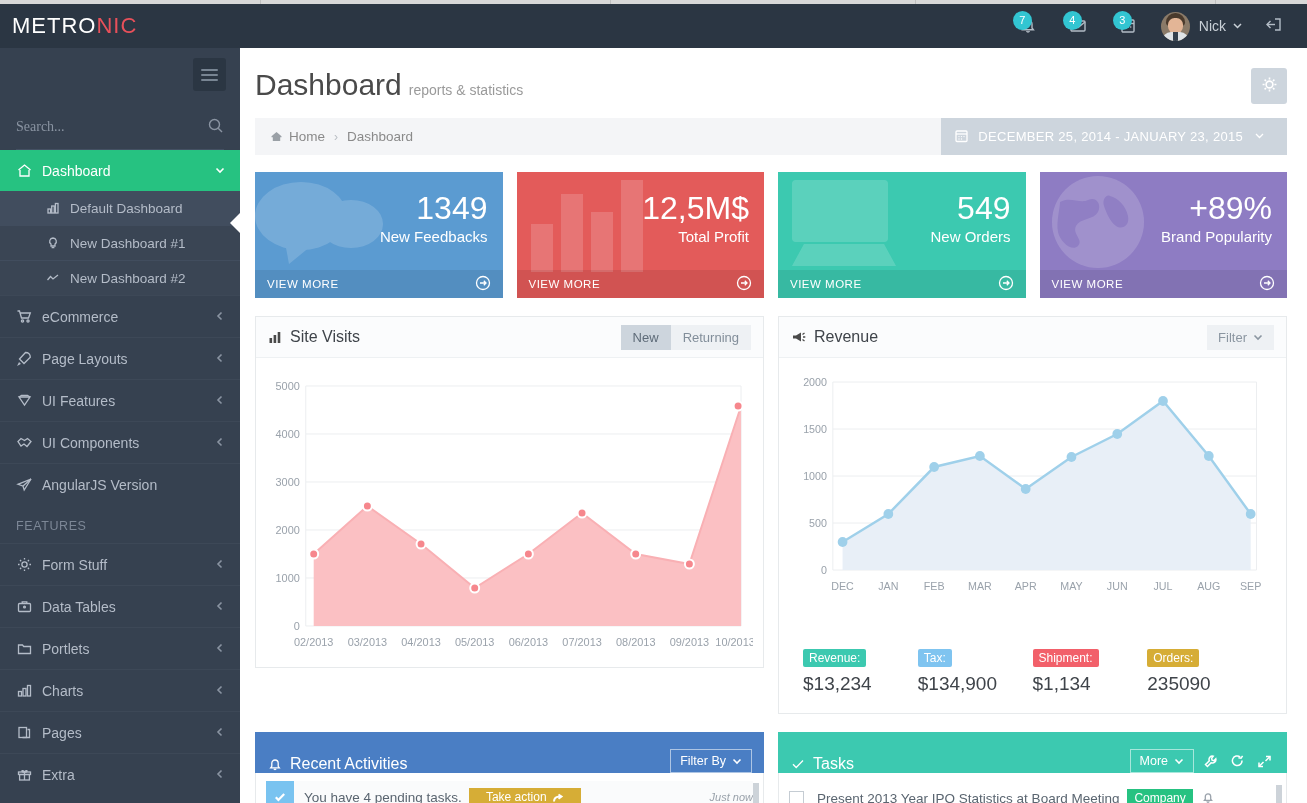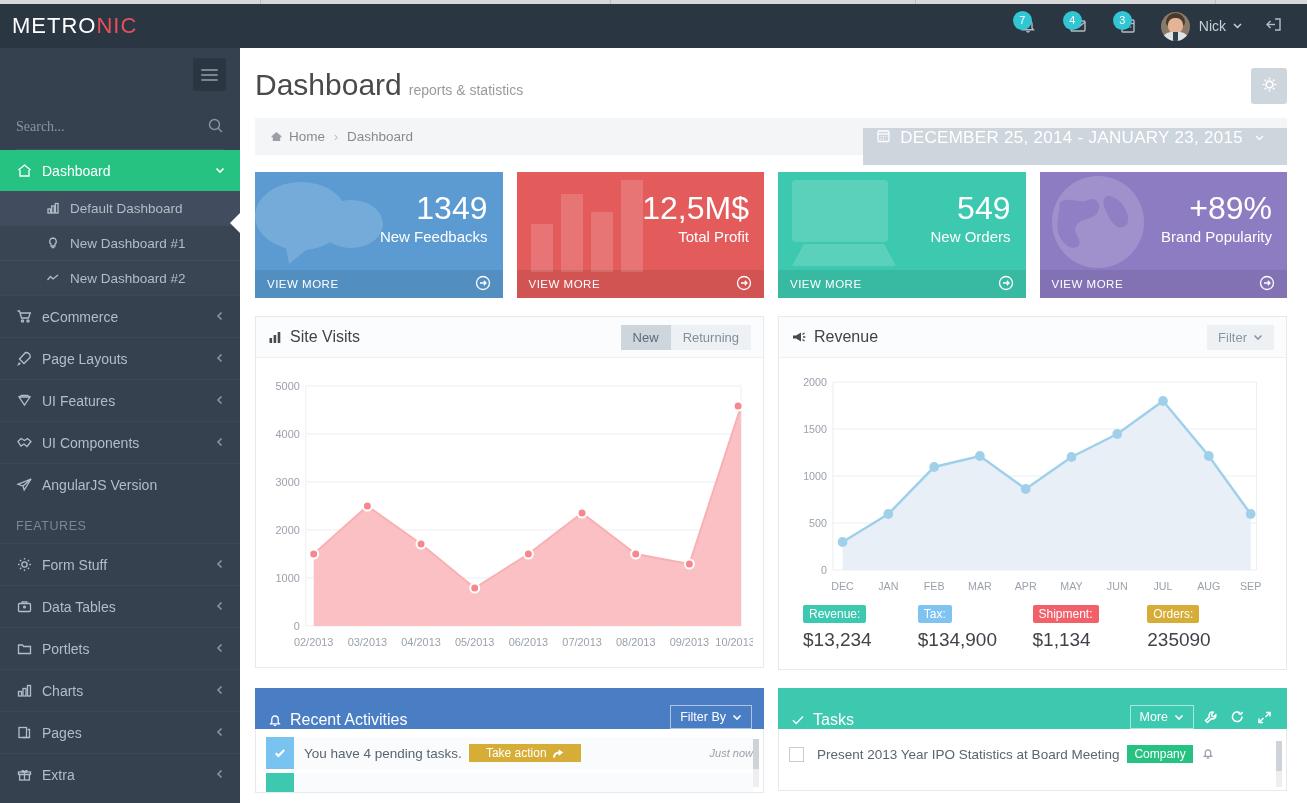--- a/index.html
+++ b/index.html
@@ -117,22 +117,22 @@
   .gear-btn svg { stroke:#fff; fill:none; stroke-width:1.6; }
 
   .breadcrumb-bar {
     margin:14px 20px 0 15px; height:37px; background:#f4f5f7; display:flex;
     align-items:center; padding-left:15px; position:relative;
   }
   .bc-item { color:#8a8a8a; font-size:13.5px; display:flex; align-items:center; cursor:pointer;}
   .bc-item svg { stroke:#9aa0a6; fill:#9aa0a6; margin-right:6px; }
   .bc-sep { color:#b9bec4; margin:0 9px; font-size:12px; }
   .daterange {
-    position:absolute; right:0; top:10px; height:37px; background:#cdd5dd; color:#fff;
-    display:flex; padding:0 13px; font-size:17px; letter-spacing:.3px;
+    position:absolute; right:0; top:0; height:37px; background:#cdd5dd; color:#fff;
+    display:flex; align-items:center; padding:0 13px; font-size:13px; letter-spacing:.3px;
     cursor:pointer;
   }
   .daterange svg { stroke:#fff; fill:none; stroke-width:1.3; margin-right:9px; }
   .daterange .dr-caret { margin-left:11px; }
 
   
   .tiles { display:flex; gap:14px; margin:17px 20px 0 15px; }
   .tile { flex:1; height:126px; position:relative; overflow:hidden; cursor:pointer; }
   .tile .visual { position:absolute; left:0; top:0; width:130px; height:100px; opacity:.16; }
   .tile .details { position:absolute; right:15px; top:20px; text-align:right; color:#fff; }
@@ -168,21 +168,21 @@
   .filter-btn svg { stroke:#8b96a1; fill:none; stroke-width:1.6; }
 
   .p-body { padding:10px 10px 8px 10px; }
 
   
   .chart-wrap { width:100%; }
   .axis-label { font-size:11px; fill:#9aa2ab; font-family:"Liberation Sans", sans-serif; }
   .grid-line { stroke:#eceef0; stroke-width:1; }
 
   
-  .rev-stats { display:flex; padding:6px 14px 10px 14px; }
+  .rev-stats { display:flex; padding:6px 14px 10px 14px;margin-top:44px; }
   .rev-stat { flex:1; }
   .rev-tag { display:inline-block; color:#fff; font-size:12px; padding:2px 6px; border-radius:2px; }
   .rev-val { font-size:19px; color:#3f444a; font-weight:300; margin-top:6px; }
 
   
   .portlet-solid { border:0; }
   .p-head-solid { height:41px; display:flex; align-items:flex-end; padding:0 12px; color:#fff; }
   .p-head-solid .p-caption { color:#fff; font-size:16px; }
   .p-head-solid .p-caption .cap-icon svg { stroke:#fff; }
   .ghost-btn {

